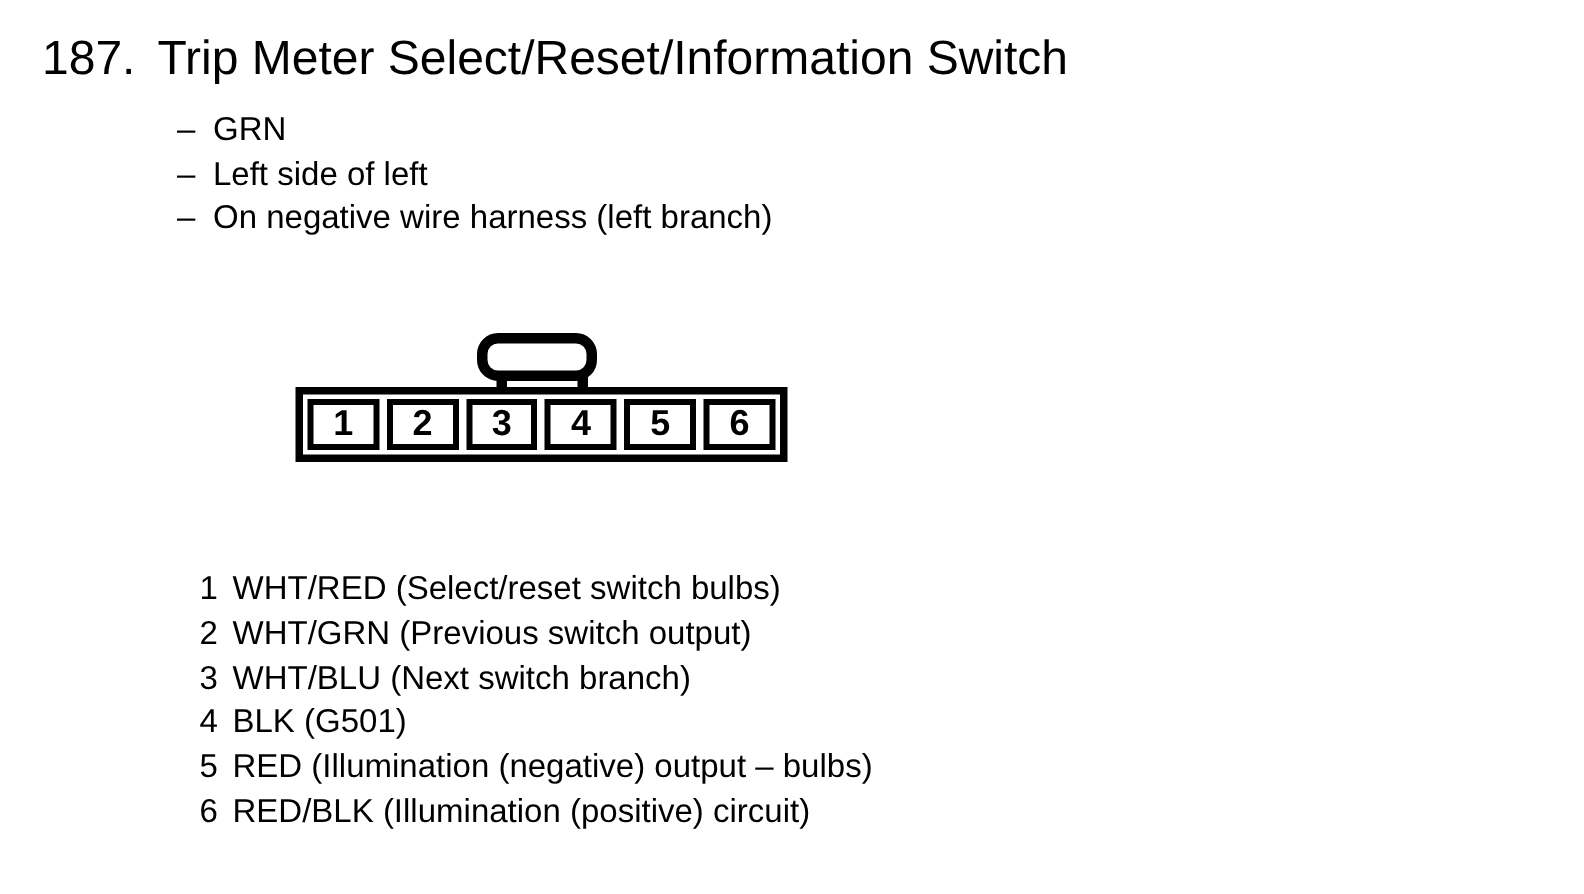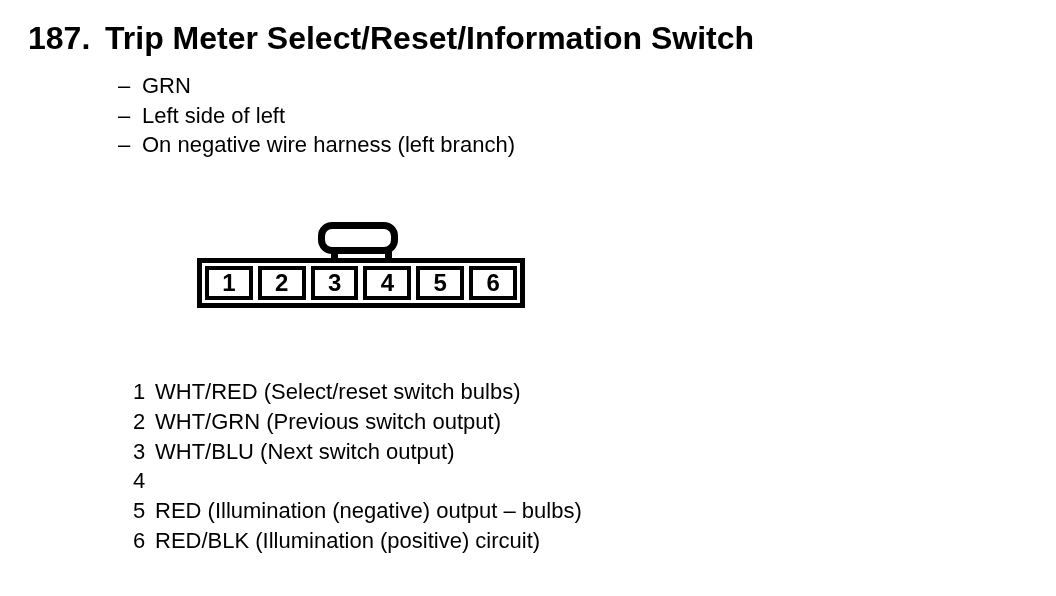--- a/index.html
+++ b/index.html
@@ -12,21 +12,21 @@
     font-family: "Liberation Sans", "DejaVu Sans", sans-serif;
     overflow: hidden;
   }
 
   
   .title-row {
     position: absolute;
     left: 28px;
     top: 21px;
     display: flex;
-    font-weight: bold;
+    font-weight: normal;
     font-size: 32px;
     line-height: 34px;
     white-space: nowrap;
   }
   .title-num { width: 77px; flex: 0 0 auto; }
 
   
   .details {
     position: absolute;
     left: 118px;
@@ -137,24 +137,25 @@
     <div class="pinout-row">
       <span class="pin-num">1</span>
       <span>WHT/RED (Select/reset switch bulbs)</span>
     </div>
     <div class="pinout-row">
       <span class="pin-num">2</span>
       <span>WHT/GRN (Previous switch output)</span>
     </div>
     <div class="pinout-row">
       <span class="pin-num">3</span>
-      <span>WHT/BLU (Next switch output)</span>
+      <span>WHT/BLU (Next switch branch)</span>
     </div>
     <div class="pinout-row">
       <span class="pin-num">4</span>
+      <span>BLK (G501)</span>
     </div>
     <div class="pinout-row">
       <span class="pin-num">5</span>
       <span>RED (Illumination (negative) output – bulbs)</span>
     </div>
     <div class="pinout-row">
       <span class="pin-num">6</span>
       <span>RED/BLK (Illumination (positive) circuit)</span>
     </div>
   </div>

